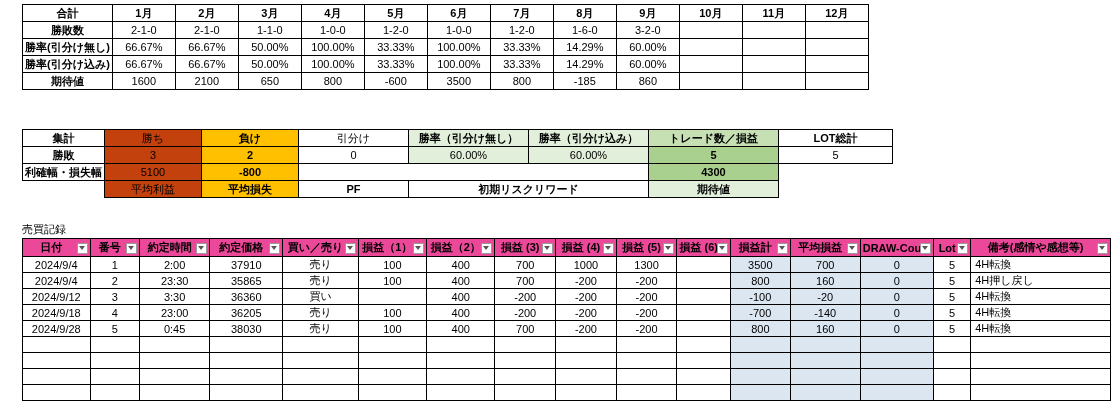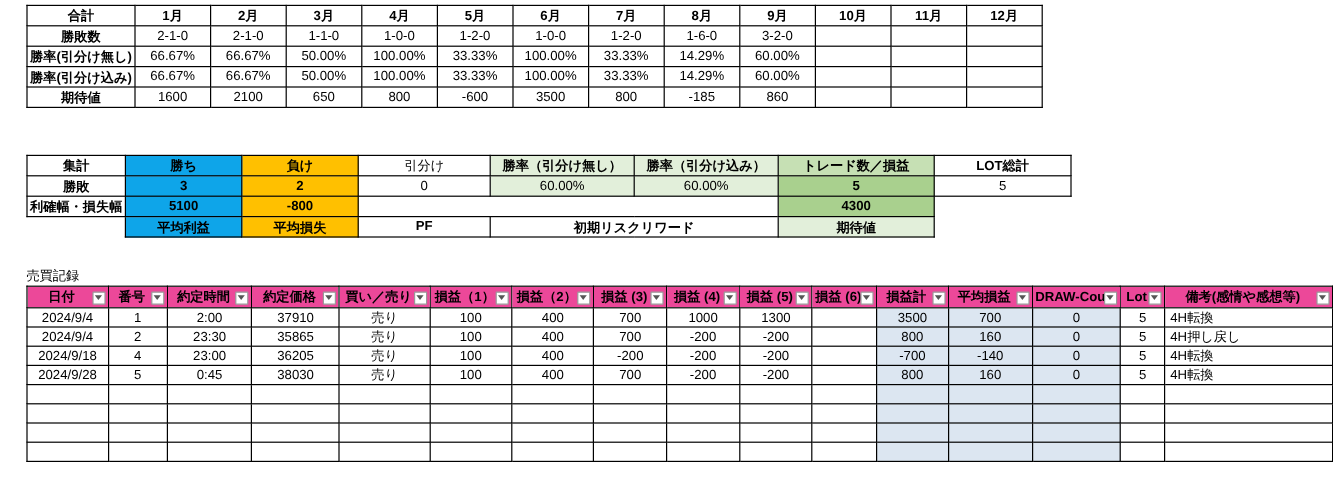--- a/index.html
+++ b/index.html
@@ -35,21 +35,21 @@
   
   .t1{position:absolute;left:22px;top:4px;}
   .t1 td{height:17px;}
   .t1 .lbl{width:70px;font-weight:bold;background:#ffffff;}
   .t1 .m{width:63px;}
 
   
   .t2{position:absolute;left:22px;top:129px;}
   .t2 td{height:17px;}
   .t2 .c-lbl{width:70px;font-weight:bold;}
-  .t2 .yellow{background:#0ea5e9;font-weight:bold;}
+  .t2 .yellow{background:#c2410c;font-weight:normal;}
   .t2 .orange{background:#ffc000;font-weight:bold;}
   .t2 .green-h{background:#c6e0b4;font-weight:bold;margin-top:20px;}
   .t2 .green-d{background:#e2efda;}
   .t2 .green-mid{background:#a9d08e;font-weight:bold;}
   .t2 .white{background:#ffffff;}
   .t2 .w1{width:97px;}
   .t2 .w2{width:110px;}
   .t2 .w3{width:120px;}
   .t2 .w4{width:130px;}
   .t2 .w5{width:114px;}
@@ -271,20 +271,38 @@
         <td>-200</td>
         <td>-200</td>
         <td></td>
         <td class="blue">800</td>
         <td class="blue">160</td>
         <td class="blue">0</td>
         <td>5</td>
         <td class="left">4H押し戻し</td>
       </tr>
       <tr>
+        <td>2024/9/12</td>
+        <td>3</td>
+        <td>3:30</td>
+        <td>36360</td>
+        <td>買い</td>
+        <td></td>
+        <td>400</td>
+        <td>-200</td>
+        <td>-200</td>
+        <td>-200</td>
+        <td></td>
+        <td class="blue">-100</td>
+        <td class="blue">-20</td>
+        <td class="blue">0</td>
+        <td>5</td>
+        <td class="left">4H転換</td>
+      </tr>
+      <tr>
         <td>2024/9/18</td>
         <td>4</td>
         <td>23:00</td>
         <td>36205</td>
         <td>売り</td>
         <td>100</td>
         <td>400</td>
         <td>-200</td>
         <td>-200</td>
         <td>-200</td>

